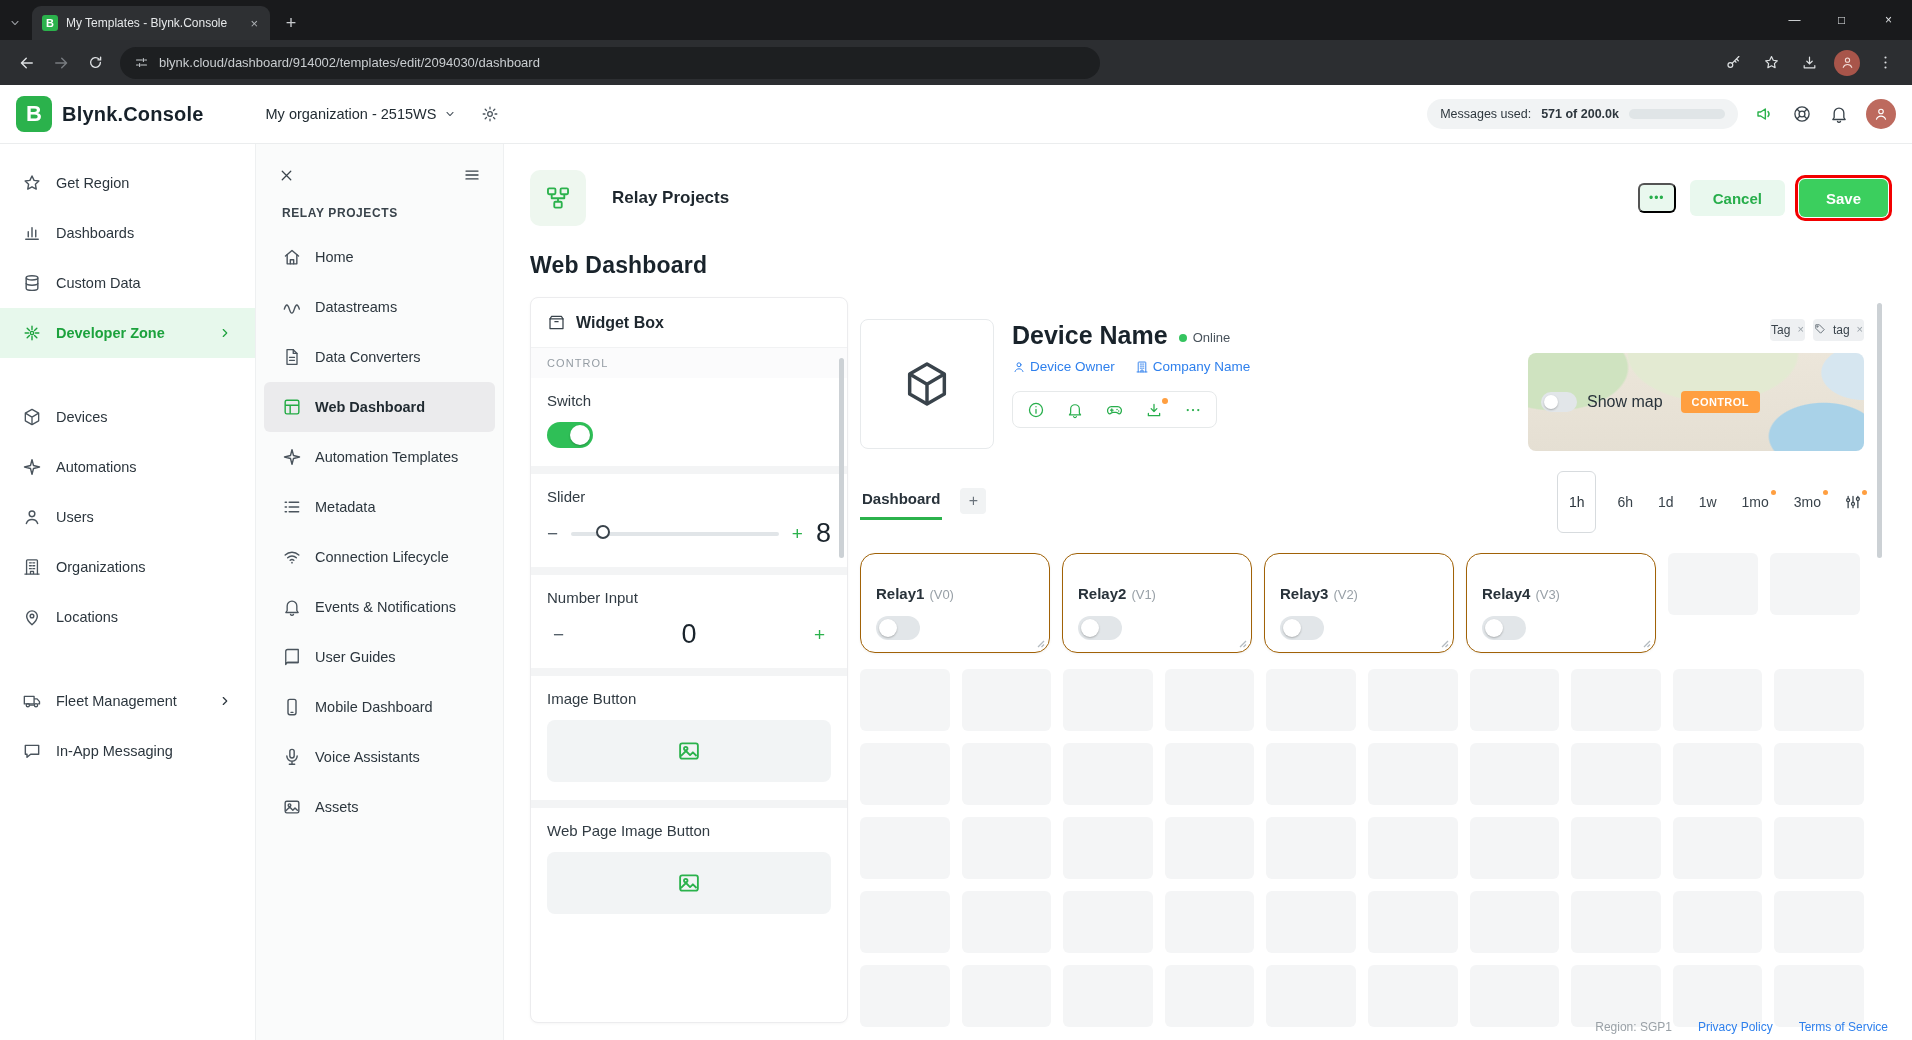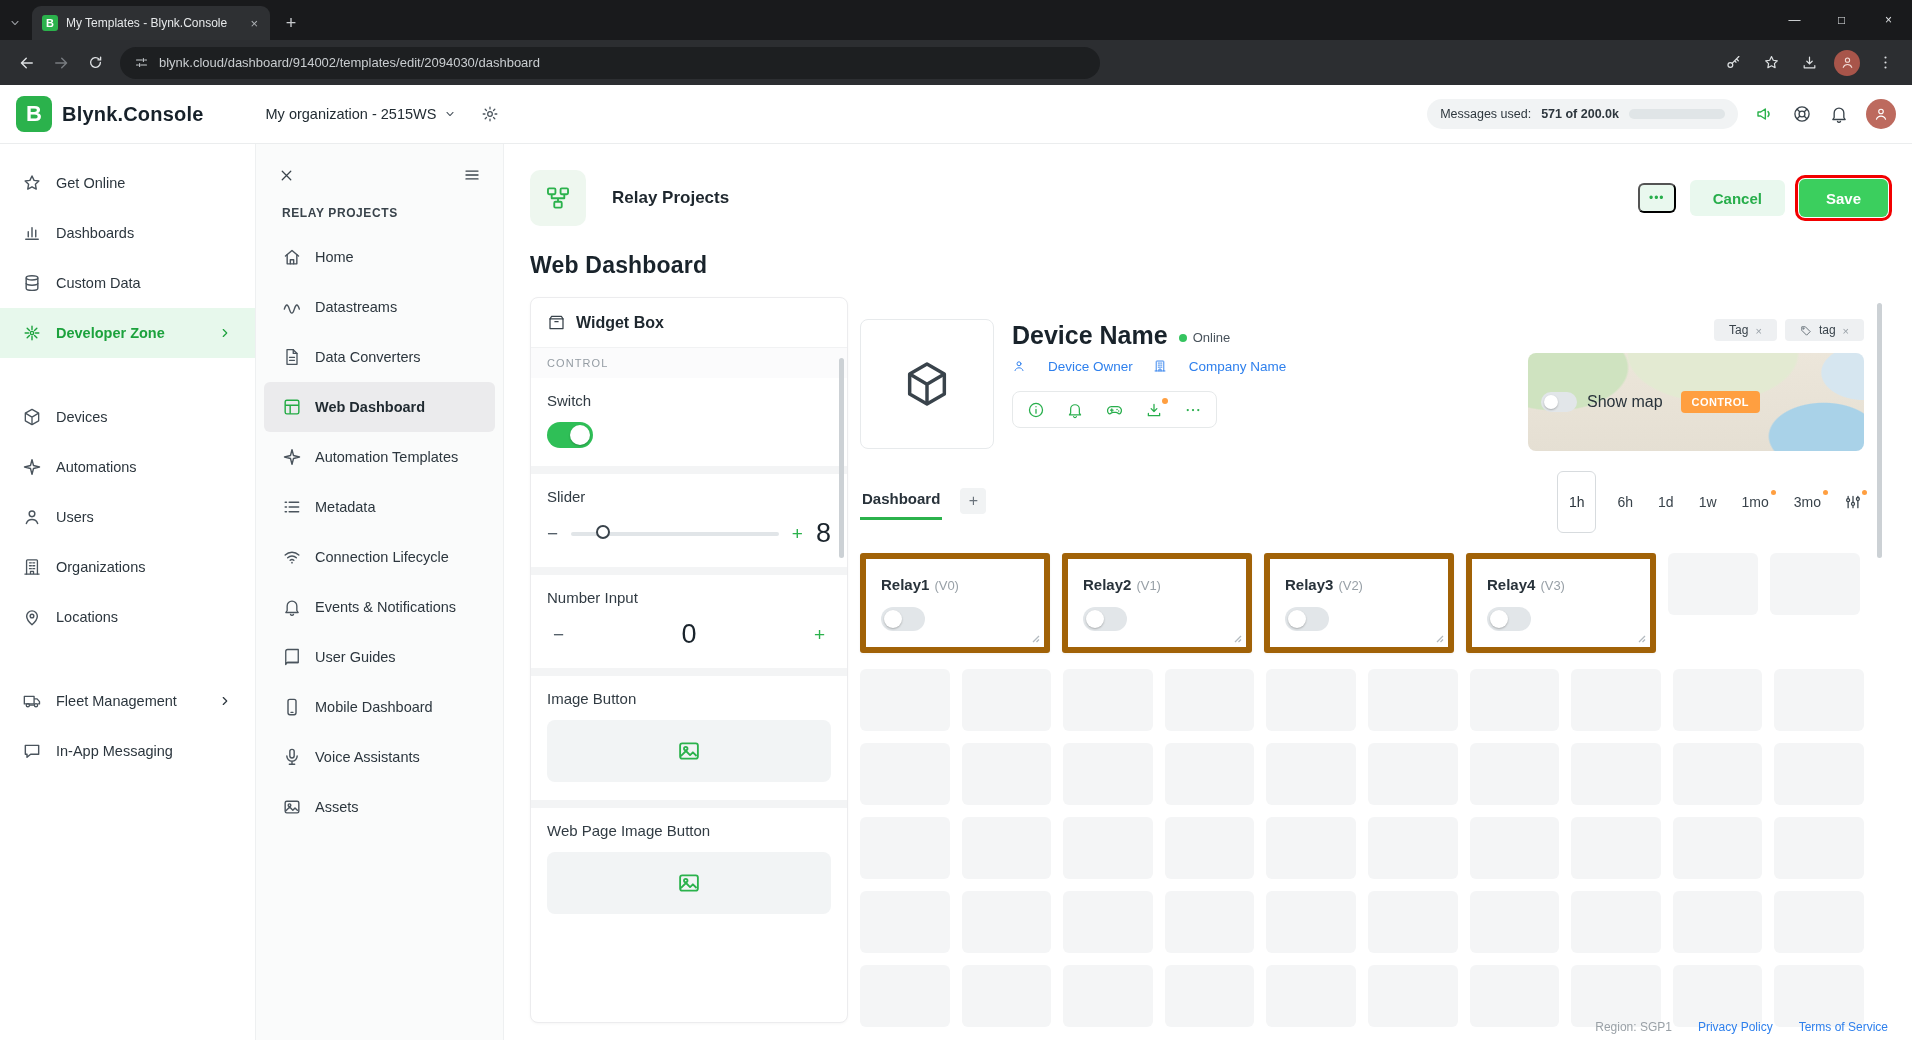--- a/index.html
+++ b/index.html
@@ -97,48 +97,48 @@
   
   .canvas{flex:1;position:relative;padding:22px 24px 0 0;min-width:0}
   .dev-row{display:flex}
   .dev-img{width:134px;height:130px;border:1px solid #e7eaec;border-radius:8px;display:flex;align-items:center;justify-content:center;color:#39434b;background:#fff;flex:0 0 auto}
   .dev-info{margin-left:18px;padding-top:2px}
   .dev-name-row{display:flex;align-items:center;gap:11px}
   .dev-name{font-size:25px;font-weight:800;color:#19232b}
   .online{display:flex;align-items:center;gap:6px;font-size:13px;color:#49535c;margin-top:4px}
   .dot-green{width:8px;height:8px;border-radius:50%;background:#35c45f}
   .dev-links{display:flex;gap:20px;margin-top:9px;font-size:13.5px;color:#2f80ed}
-  .dev-link{display:flex;align-items:flex-start;gap:22px}
+  .dev-link{display:flex;align-items:center;gap:4px}
   .dev-actions{margin-top:17px;display:inline-flex;align-items:center;gap:21px;border:1px solid #e6e9ea;border-radius:8px;padding:8px 14px;color:#27ae4b}
   .action-ic{position:relative;display:flex}
   .dot-orange{position:absolute;top:-3px;right:-5px;width:6px;height:6px;border-radius:50%;background:#ff9f40}
   .dev-right{margin-left:auto;width:336px;flex:0 0 auto}
   .tags-row{display:flex;justify-content:flex-end;gap:8px;margin-bottom:12px}
-  .chip{display:flex;align-items:flex-end;gap:7px;background:#eef0f2;border-radius:4px;padding:4px 15px;font-size:12px;color:#39434b}
+  .chip{display:flex;align-items:flex-start;gap:7px;background:#eef0f2;border-radius:4px;padding:4px 1px;font-size:12px;color:#39434b}
   .chip .x{color:#98a0a7;font-size:11px}
   .chip .icn{color:#556069;display:flex}
   .map{height:98px;border-radius:8px;position:relative;display:flex;align-items:center;gap:10px;padding:0 13px;overflow:hidden;
        background:
         radial-gradient(90px 55px at 88% 85%, #a9d2e8 0 60%, transparent 62%),
         radial-gradient(120px 70px at 8% 15%, #cfe3c0 0 60%, transparent 62%),
         radial-gradient(140px 80px at 55% 0%, #e3ead2 0 60%, transparent 62%),
         radial-gradient(70px 45px at 100% 20%, #d6e6f0 0 60%, transparent 62%),
         linear-gradient(#ece6da,#e5dfd3)}
   .showmap-label{font-size:16px;font-weight:400;color:#28323a}
   .badge-upgrade{margin-left:8px;background:#ff9f40;color:#fff;font-size:11px;font-weight:700;border-radius:4px;padding:5px 11px;letter-spacing:.4px}
   .tabs-row{display:flex;align-items:center;margin-top:20px}
   .dash-tab{font-size:15px;font-weight:600;color:#28323a;padding:0 2px 10px;border-bottom:3px solid #2bb24c}
   .add-tab{width:26px;height:26px;border-radius:4px;background:#f1f3f4;color:#6a737b;display:flex;align-items:center;justify-content:center;font-size:16px;margin:0 0 8px 18px}
   .time-group{margin-left:auto;display:flex;align-items:center;gap:17px;font-size:14px;color:#39434b;padding-bottom:6px}
   .time-item{position:relative;padding:5px 4px}
   .time-item.active{border:1px solid #d7dbde;border-radius:6px;padding:22px 11px;color:#2a343c}
   .time-dot{position:absolute;top:1px;right:-3px;width:5px;height:5px;border-radius:50%;background:#ff9f40}
   .filter-ic{position:relative;color:#39434b;display:flex;padding:4px 2px}
   .cards-row{display:flex;gap:12px;margin-top:14px}
-  .wcard{width:190px;height:100px;background:#fff;border:6px solid #a16207;border-radius:3px;box-shadow:0 1px 3px rgba(0,0,0,.05);padding:17px 15px;position:relative;flex:0 0 auto}
+  .wcard{width:190px;height:100px;background:#fff;border:1px solid #a16207;border-radius:15px;box-shadow:0 1px 3px rgba(0,0,0,.05);padding:31px 15px;position:relative;flex:0 0 auto}
   .wcard-title{font-size:15px;font-weight:600;color:#28323a}
   .wcard-pin{font-size:13px;color:#98a0a7;font-weight:400;margin-left:5px}
   .wcard .toggle{margin-top:13px}
   .resize{position:absolute;right:4px;bottom:4px;color:#b3bac0;display:flex}
   .ghost-cell{width:90px;height:62px;background:#f4f5f6;border-radius:6px;flex:0 0 auto}
   .empty-grid{display:grid;grid-template-columns:repeat(10,1fr);grid-auto-rows:62px;gap:12px;margin-top:16px}
   .grid-cell{background:#f4f5f6;border-radius:6px}
   .canvas-scrollbar{position:absolute;right:6px;top:6px;width:5px;height:255px;border-radius:3px;background:#ccd1d5}
   .page-footer{position:absolute;right:24px;bottom:6px;display:flex;align-items:center;gap:26px;font-size:12px}
   .page-footer .region{color:#9aa1a7}
@@ -503,21 +503,21 @@
 
   <div class="appbody">
 
     <nav class="sidebar">
       <div class="side-item">
           <span class="icn">
             <svg class="ic" width="20" height="20">
               <use href="#sym-star"></use>
             </svg>
           </span>
-          <span>Get Online</span>
+          <span>Get Region</span>
         </div>
       <div class="side-item">
           <span class="icn">
             <svg class="ic" width="20" height="20">
               <use href="#sym-chart"></use>
             </svg>
           </span>
           <span>Dashboards</span>
         </div>
       <div class="side-item">

